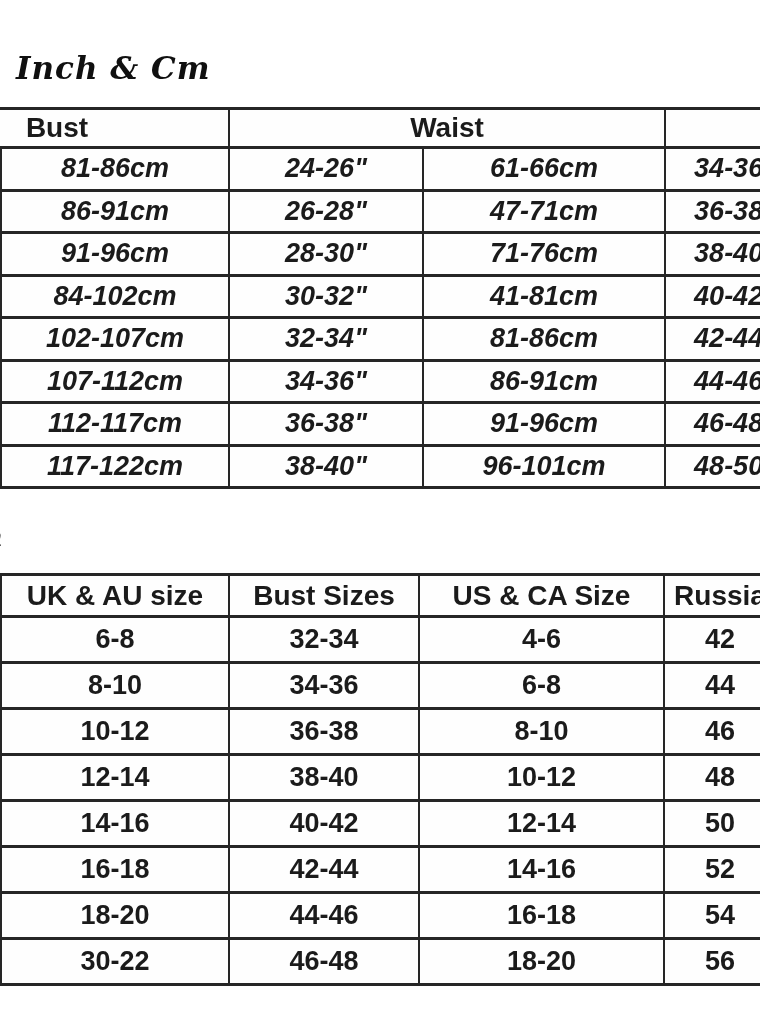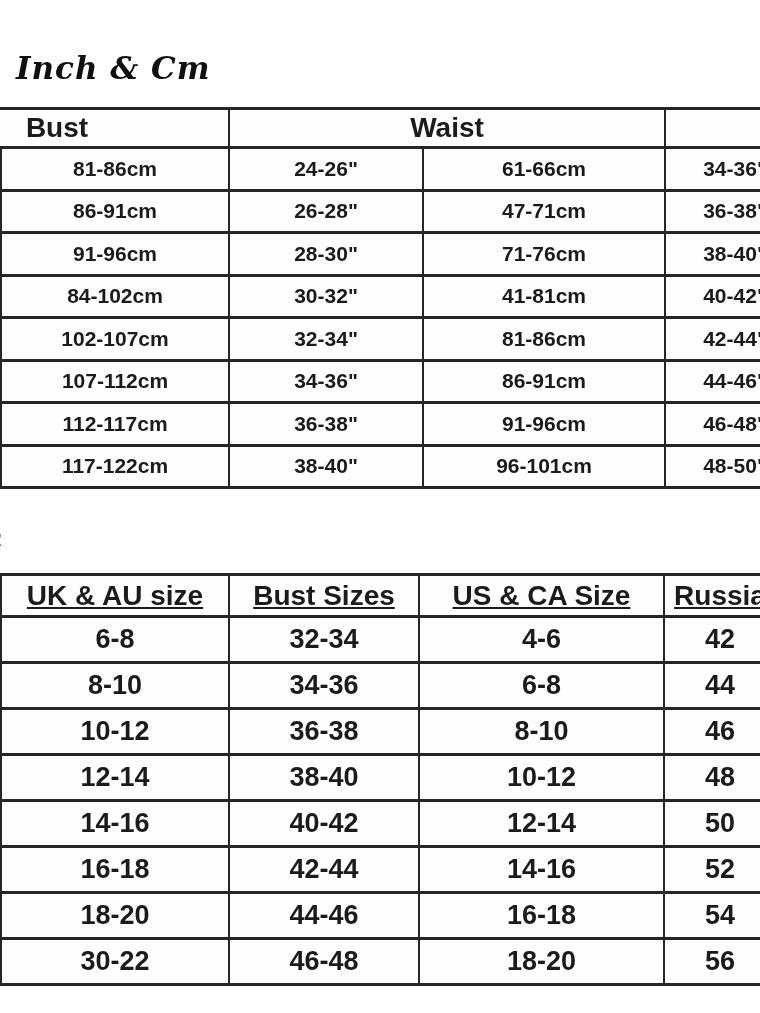--- a/index.html
+++ b/index.html
@@ -29,24 +29,24 @@
   th, td {
     border:2px solid #262626; border-top-width:3px; border-bottom-width:3px;
     text-align:center; vertical-align:middle; padding:0;
     background:#fefefe; overflow:hidden; white-space:nowrap;
   }
   th { font-size:28px; font-weight:bold; }
   td { font-weight:bold; }
 
   #t1 { left:-116px; top:107px; width:1170px; }
   #t1 th { height:36px; }
-  #t1 td { height:39.5px; font-size:21px; }
+  #t1 td { height:39.5px; font-size:27px;font-style:italic; }
 
   #t2 { left:0px; top:573px; width:775px; }
-  #t2 th { height:39px;text-decoration:underline; }
+  #t2 th { height:39px; }
   #t2 td { height:43px; font-size:27px;margin-left:44px; }
 </style>
 </head>
 <body>
 
 <div class="stage">
 
   <span class="clip-frag f1"><span>m</span></span>
   <div class="script-heading">Inch &amp; Cm</div>
 

